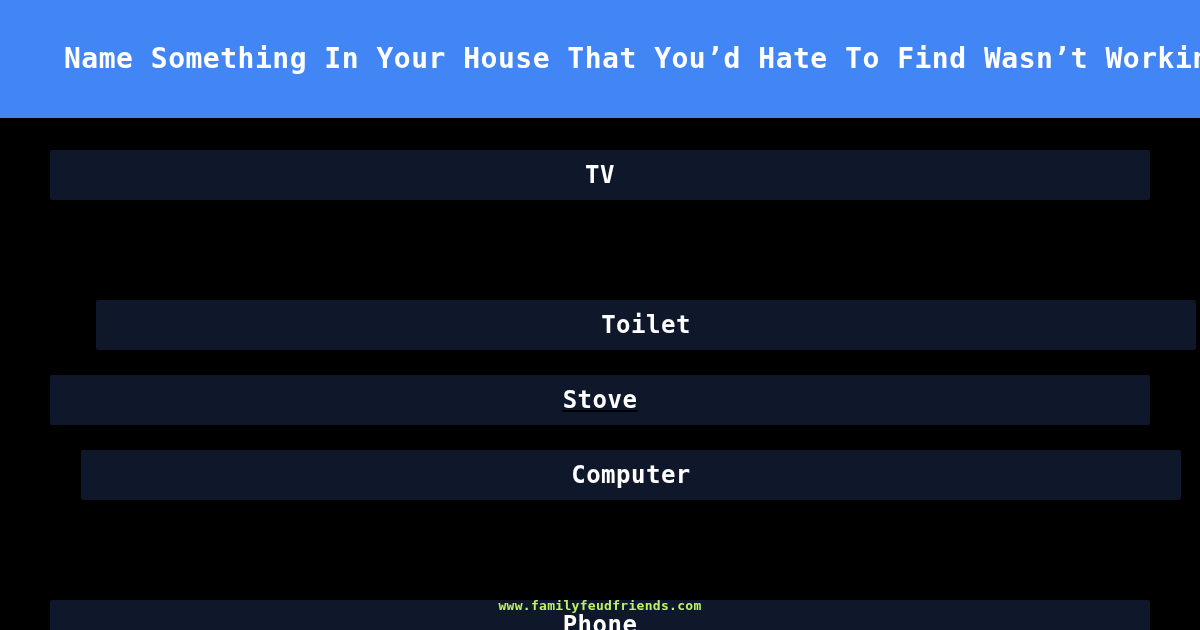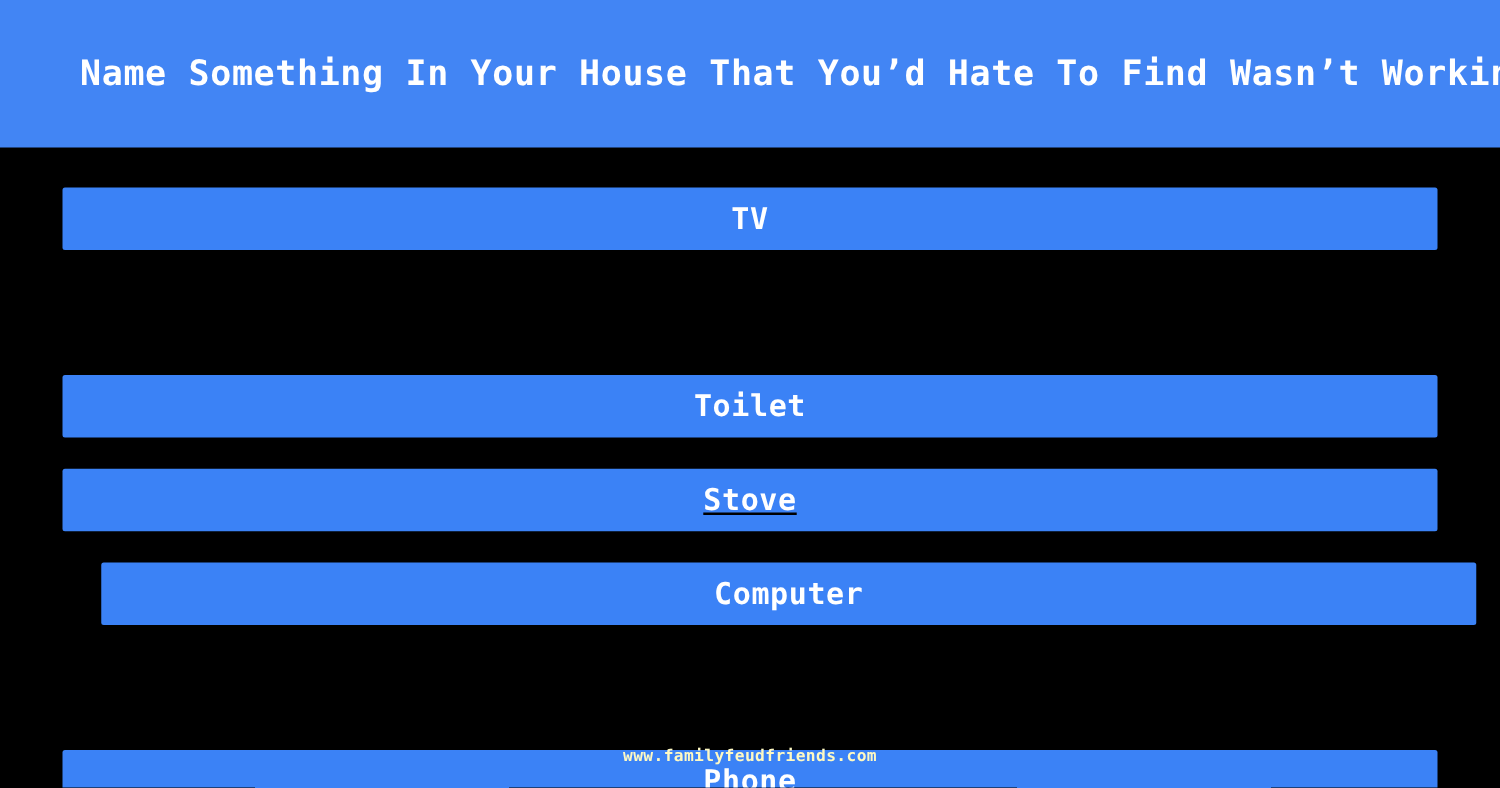--- a/index.html
+++ b/index.html
@@ -59,21 +59,21 @@
     top: 118px;
     width: 1200px;
     height: 512px;
   }
 
   .answer-row {
     position: absolute;
     left: 50px;
     width: 1100px;
     height: 50px;
-    background: #3b82f6;
+    background: #0f172a;
     border-radius: 2px;
     box-sizing: border-box;
     display: flex;
     align-items: center;
     justify-content: center;
   }
   .answer-label {
     color: #ffffff;
     font-family: "DejaVu Sans Mono", "Liberation Mono", monospace;
     font-size: 24px;
@@ -84,21 +84,21 @@
     text-align: center;
   }
 
   
   #watermark {
     position: absolute;
     left: 0;
     top: 599px;
     width: 1200px;
     text-align: center;
-    color: #fef9c3;
+    color: #bef264;
     font-family: "DejaVu Sans Mono", "Liberation Mono", monospace;
     font-size: 13px;
     font-weight: bold;
     letter-spacing: 0.3px;
     line-height: 1;
     z-index: 10;
     pointer-events: none;
   }
 </style>
 </head>
@@ -107,21 +107,21 @@
 <div id="page">
 
   <div id="header">
     <div id="header-title">Name Something In Your House That You’d Hate To Find Wasn’t Working</div>
   </div>
 
   <div id="answer-list">
       <div class="answer-row" style="top: 32px;">
         <span class="answer-label">TV</span>
       </div>
-      <div class="answer-row" style="top: 182px;">
+      <div class="answer-row" style="top: 182px; margin-left: 46px;">
         <span class="answer-label">Toilet</span>
       </div>
       <div class="answer-row" style="top: 257px; text-decoration: underline;">
         <span class="answer-label">Stove</span>
       </div>
       <div class="answer-row" style="top: 332px; margin-left: 31px;">
         <span class="answer-label">Computer</span>
       </div>
       <div class="answer-row" style="top: 482px;">
         <span class="answer-label">Phone</span>

